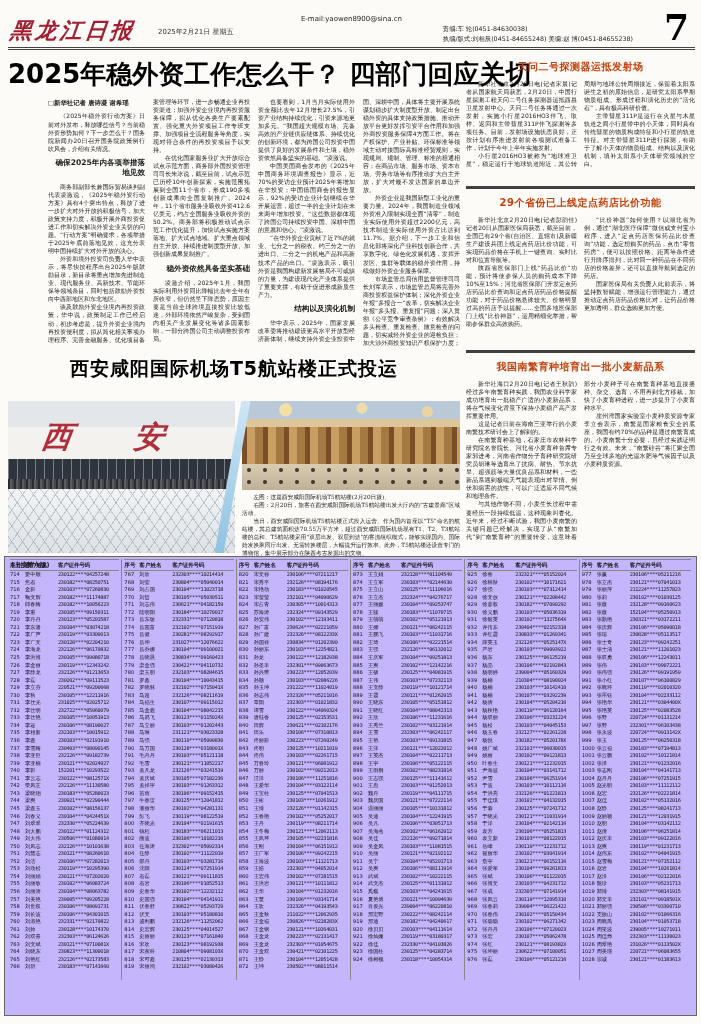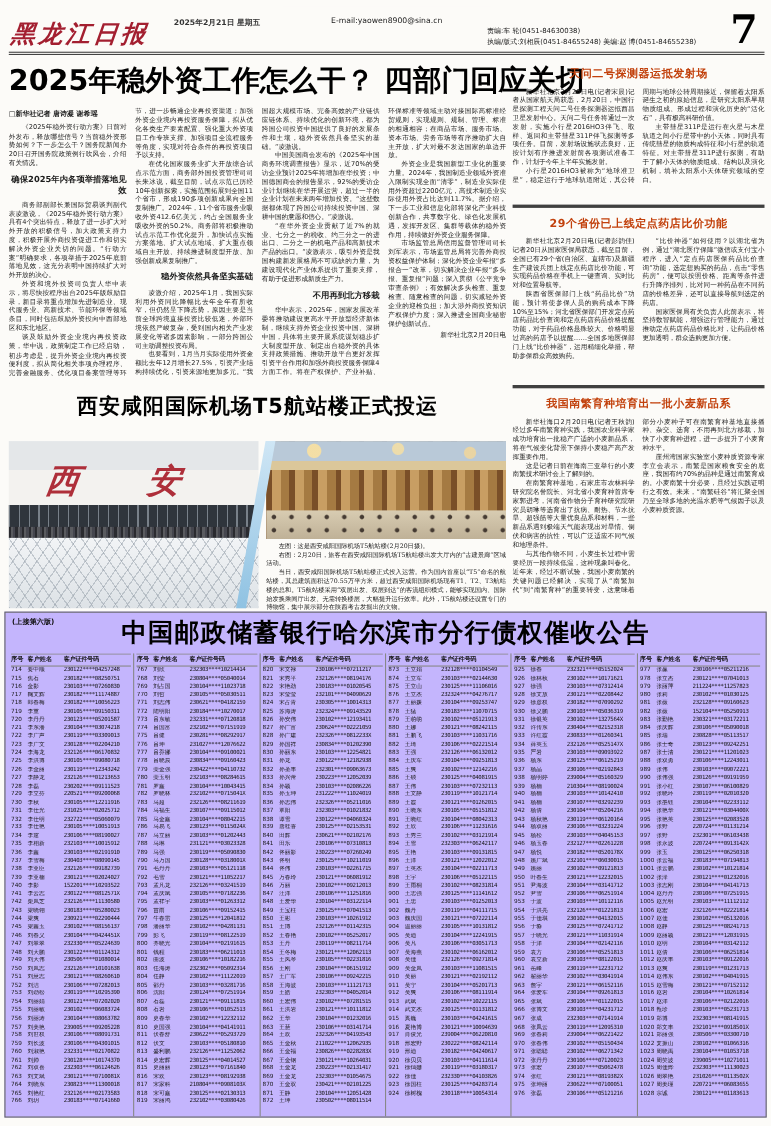--- a/index.html
+++ b/index.html
@@ -10,37 +10,37 @@
     font-family:"DejaVu Sans","Liberation Sans",sans-serif;
   }
   
   .masthead { position:absolute; top:6px; left:8px; right:6px; height:50px; }
   .paper-name {
     position:absolute; left:2px; top:10px;
     font-family:"DejaVu Serif","Liberation Serif",serif;
     font-weight:900; font-style:italic; font-size:22px; letter-spacing:3px;
     color:#a31f30; transform:skewX(-6deg);
   }
-  .date-line { position:absolute; left:150px; top:10px; font-size:7px; color:#333;font-weight:bold; }
+  .date-line { position:absolute; left:150px; top:21px; font-size:7px; color:#333; }
   .section-center { position:absolute; left:50%; top:0; transform:translateX(-50%); text-align:center; width:190px; background:#fcfbf8; z-index:2; }
   .section-title { font-size:25px; font-weight:bold; letter-spacing:10px; color:#8e1626; padding-left:10px; }
   .email { font-size:7px; color:#222; margin-top:3px; background:#fcfbf8; display:inline-block; padding:0 6px; }
   .editors { position:absolute; right:62px; top:18px; font-size:6.3px; color:#222; text-align:left; line-height:1.6; }
   .page-num { position:absolute; right:6px; top:0px; font-family:"DejaVu Serif","Liberation Serif",serif; font-size:36px; font-weight:bold; color:#000; }
   .header-rule { position:absolute; left:0; right:0; top:41px; height:3px; border-top:1px solid #444; border-bottom:1px solid #444; z-index:1; }
   
   .left-col { position:absolute; top:58px; left:8px; width:452px; }
   h1.main-headline {
     font-size:26px; font-weight:bold; text-align:center; letter-spacing:0px;
     line-height:1.15; color:#000; margin:2px 0 8px 0; white-space:nowrap;
   }
   .article-cols {
     height:252px; overflow:hidden;
     column-count:4; column-gap:8px; column-fill:auto;
-    font-size:6px; line-height:1.34; text-align:justify; color:#1c1c1c;
+    font-size:6px; line-height:1.34; text-align:justify; color:#1c1c1c;margin-left:40px;
   }
   .flow-byline { font-size:6.4px; font-weight:bold; margin:1px 0 5px 0; }
   .flow-p { text-indent:2em; margin:0; }
   .flow-subhead { font-weight:bold; text-align:right; font-size:7.6px; margin:5px 0 5px 0; break-inside:avoid; }
   .flow-sign { text-align:right; margin-top:2px; }
   
   .photo-block { margin-top:6px; }
   h2.photo-headline { font-size:19px; font-weight:bold; text-align:center; letter-spacing:1px; margin-bottom:19px; color:#000; }
   .photos { position:relative; display:flex; height:152px; }
   .photo-left {
@@ -141,21 +141,21 @@
         <div class="flow-subhead">确保2025年内各项举措落地见效</div>
         <div class="flow-p">商务部副部长兼国际贸易谈判副代表凌激说，《2025年稳外资行动方案》具有4个突出特点，释放了进一步扩大对外开放的积极信号，加大政策支持力度，积极开展外商投资促进工作和切实解决外资企业关切的问题。“行动方案”明确要求，各项举措于2025年底前落地见效，这充分表明中国持续扩大对外开放的决心。</div>
         <div class="flow-p">外资和境外投资司负责人华中表示，将尽快按程序出台2025年版鼓励目录，新目录将重点增加先进制造业、现代服务业、高新技术、节能环保等领域条目，同时包括鼓励外资投向中西部地区和东北地区。</div>
         <div class="flow-p">谈及鼓励外资企业境内再投资政策，华中说，政策制定工作已经启动，初步考虑是，提升外资企业境内再投资便利度，拟从简化相关事项办理程序、完善金融服务、优化项目备案管理等环节，进一步畅通企业再投资渠道；加强外资企业境内再投资服务保障，拟从优化各类生产要素配置、强化重大外资项目工作专班支撑、加强项目全流程服务等角度，实现对符合条件的再投资项目予以支持。</div>
         <div class="flow-p">在优化国家服务业扩大开放综合试点示范方面，商务部外国投资管理司司长朱冰说，截至目前，试点示范已历经10年创新探索，实施范围拓展到全国11个省市，形成190多项创新成果向全国复制推广。2024年，11个省市服务业吸收外资412.6亿美元，约占全国服务业吸收外资的50.2%。商务部将积极推动试点示范工作优化提升，加快试点实施方案落地、扩大试点地域、扩大重点领域自主开放、持续推进制度型开放、加强创新成果复制推广。</div>
         <div class="flow-subhead">稳外资依然具备坚实基础</div>
         <div class="flow-p">凌激介绍，2025年1月，我国实际利用外资同比降幅比去年全年有所收窄，但仍然呈下降态势，原因主要是当前全球跨境直接投资比较低迷，外部环境依然严峻复杂，受到国内相关产业发展变化等诸多因素影响，一部分跨国公司主动调整投资布局。</div>
         <div class="flow-p">也要看到，1月当月实际使用外资金额比去年12月增长27.5%，引资产业结构持续优化，引资来源地更加多元。“我国超大规模市场、完备高效的产业链供应链体系、持续优化的创新环境，都为跨国公司投资中国提供了良好的发展条件和土壤，稳外资依然具备坚实的基础。”凌激说。</div>
         <div class="flow-p">中国美国商会发布的《2025年中国商务环境调查报告》显示，近70%的受访企业预计2025年将增加在华投资；中国德国商会的报告显示，92%的受访企业计划继续在华开展运营，超过一半的企业计划在未来两年增加投资。“这些数据都体现了跨国公司持续投资中国、深耕中国的意愿和信心。”凌激说。</div>
         <div class="flow-p">“在华外资企业贡献了近7%的就业、七分之一的税收、约三分之一的进出口、二分之一的机电产品和高新技术产品的出口。”凌激表示，吸引外资是我国构建新发展格局不可或缺的力量，为建设现代化产业体系提供了重要支撑，有助于促进形成新质生产力。</div>
-        <div class="flow-subhead">不用再到北方移栽</div>
+        <div class="flow-subhead">结构以及演化机制</div>
         <div class="flow-p">华中表示，2025年，国家发展改革委将推动建设更高水平开放型经济新体制，继续支持外资企业投资中国、深耕中国，具体将主要开展系统谋划稳步扩大制度型开放、制定出台稳外资的具体支持政策措施、推动开放平台更好发挥引资平台作用和加强外商投资服务保障4方面工作。将在产权保护、产业补贴、环保标准等领域主动对接国际高标准经贸规则，实现规则、规制、管理、标准的相通相容；在商品市场、服务市场、资本市场、劳务市场等有序推动扩大自主开放，扩大对最不发达国家的单边开放。</div>
         <div class="flow-p">外资企业是我国新型工业化的重要力量。2024年，我国制造业领域外资准入限制实现全面“清零”，制造业实际使用外资超过2200亿元，高技术制造业实际使用外资占比达到11.7%。据介绍，下一步工业和信息化部将深化产业科技创新合作，共享数字化、绿色化发展机遇，发挥开发区、集群等载体的稳外资作用，持续做好外资企业服务保障。</div>
         <div class="flow-p">市场监管总局信用监督管理司司长刘军表示，市场监管总局将完善外商投资权益保护体制；深化外资企业年报“多报合一”改革，切实解决企业年报“多头报、重复报”问题；深入贯彻《公平竞争审查条例》；有效解决多头检查、重复检查、随意检查的问题，切实减轻外资企业的迎检负担；加大涉外商投资知识产权保护力度；深入推进全国商业秘密保护创新试点。</div>
         <div class="flow-sign">新华社北京2月20日电</div>
       </div>
 
     <div class="photo-block">
       <h2 class="photo-headline">西安咸阳国际机场T5航站楼正式投运</h2>
       <div class="photos">
         <div class="photo-left">
@@ -205,21 +205,20 @@
           <div class="para">这是记者日前在海南三亚举行的小麦南繁技术研讨会上了解到的。</div>
           <div class="para">在南繁育种基地，石家庄市农林科学研究院名誉院长、河北省小麦育种首席专家郭进考，河南省作物分子育种研究院研究员胡琳等选育出了抗病、耐热、节水抗旱、超强筋等大量优良品系和材料，一些新品系遇到极端天气能表现出对旱情、倒伏和病害的抗性，可以广泛适应不同气候和地理条件。</div>
           <div class="para">与其他作物不同，小麦生长过程中需要经历一段持续低温，这种现象叫春化。近年来，经过不断试验，我国小麦南繁的关键问题已经解决，实现了从“南繁加代”到“南繁育种”的重要转变，这意味着部分小麦种子可在南繁育种基地直接播种、杂交、选育，不用再到北方移栽，加快了小麦育种进程，进一步提升了小麦育种水平。</div>
           <div class="para">崖州湾国家实验室小麦种质资源专家李立会表示，南繁是国家粮食安全的底座，我国有约70%的品种是通过南繁育成的。小麦南繁十分必要，且经过实践证明行之有效。未来，“南繁硅谷”将汇聚全国乃至全球多地的光温水肥等气候因子以及小麦种质资源。</div>
         </div>
     </div>
   </div>
 
   <div class="notice-box">
     <div class="continued">(上接第六版)</div>
-    <h2 class="notice-title">中国邮政储蓄银行哈尔滨市分行债权催收公告</h2>
     <div class="tgroups">
       <div class="tgroup">
         <div class="thead">
             <span class="c-no">序号</span>
             <span class="c-name">客户姓名</span>
             <span class="c-id">客户证件号码</span>
           </div>
         <div class="tbody">
             <div class="trow">
               <span class="c-no">714</span>

